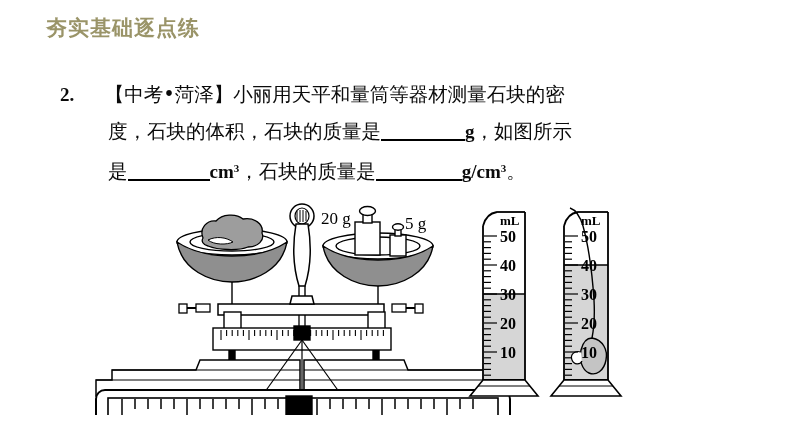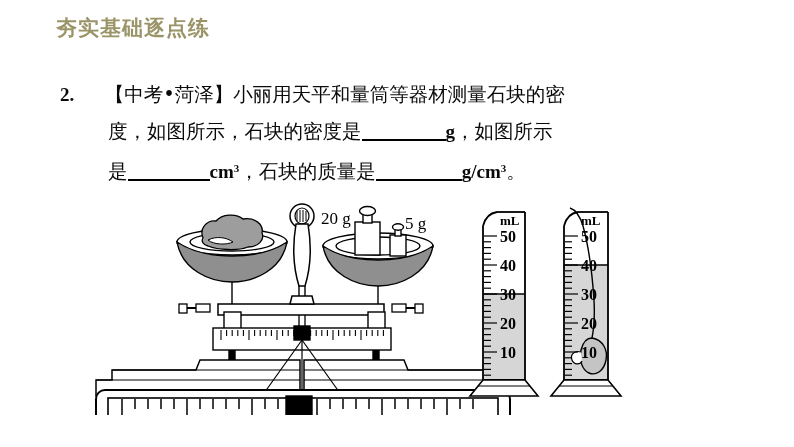--- a/index.html
+++ b/index.html
@@ -24,21 +24,21 @@
   
   #header-bar {
     position: absolute;
     left: 0;
     top: 0;
     width: 794px;
     height: 46px;
   }
   #header-title {
     position: absolute;
-    left: 56px;
+    left: 46px;
     top: 14px;
     font-family: "DejaVu Sans", "Liberation Sans", sans-serif;
     font-weight: bold;
     font-size: 21px;
     letter-spacing: 1px;
     color: #9a9468;
     white-space: nowrap;
   }
 
   
@@ -97,21 +97,21 @@
 
   <div id="question-block">
 
     <div class="q-line">
       <span id="q-number">2.</span>
       <span style="display:inline-block;width:18px"></span>
       <span>【中考•菏泽】小丽用天平和量筒等器材测量石块的密</span>
     </div>
 
     <div class="q-line q-indent">
-      <span>度，如图所示，石块的密度是</span><span class="blank blank-a"></span><span class="unit">g</span><span>，如图所示</span>
+      <span>度，石块的体积，石块的质量是</span><span class="blank blank-a"></span><span class="unit">g</span><span>，如图所示</span>
     </div>
 
     <div class="q-line q-indent">
       <span>是</span><span class="blank blank-b"></span><span class="unit">cm</span><span class="unit sup">3</span><span>，石块的质量是</span><span class="blank blank-c"></span><span class="unit">g/cm</span><span class="unit sup">3</span><span>。</span>
     </div>
 
   </div>
 
   <div id="figure">
     <svg width="794" height="215" viewBox="0 0 794 215" xmlns="http://www.w3.org/2000/svg">

